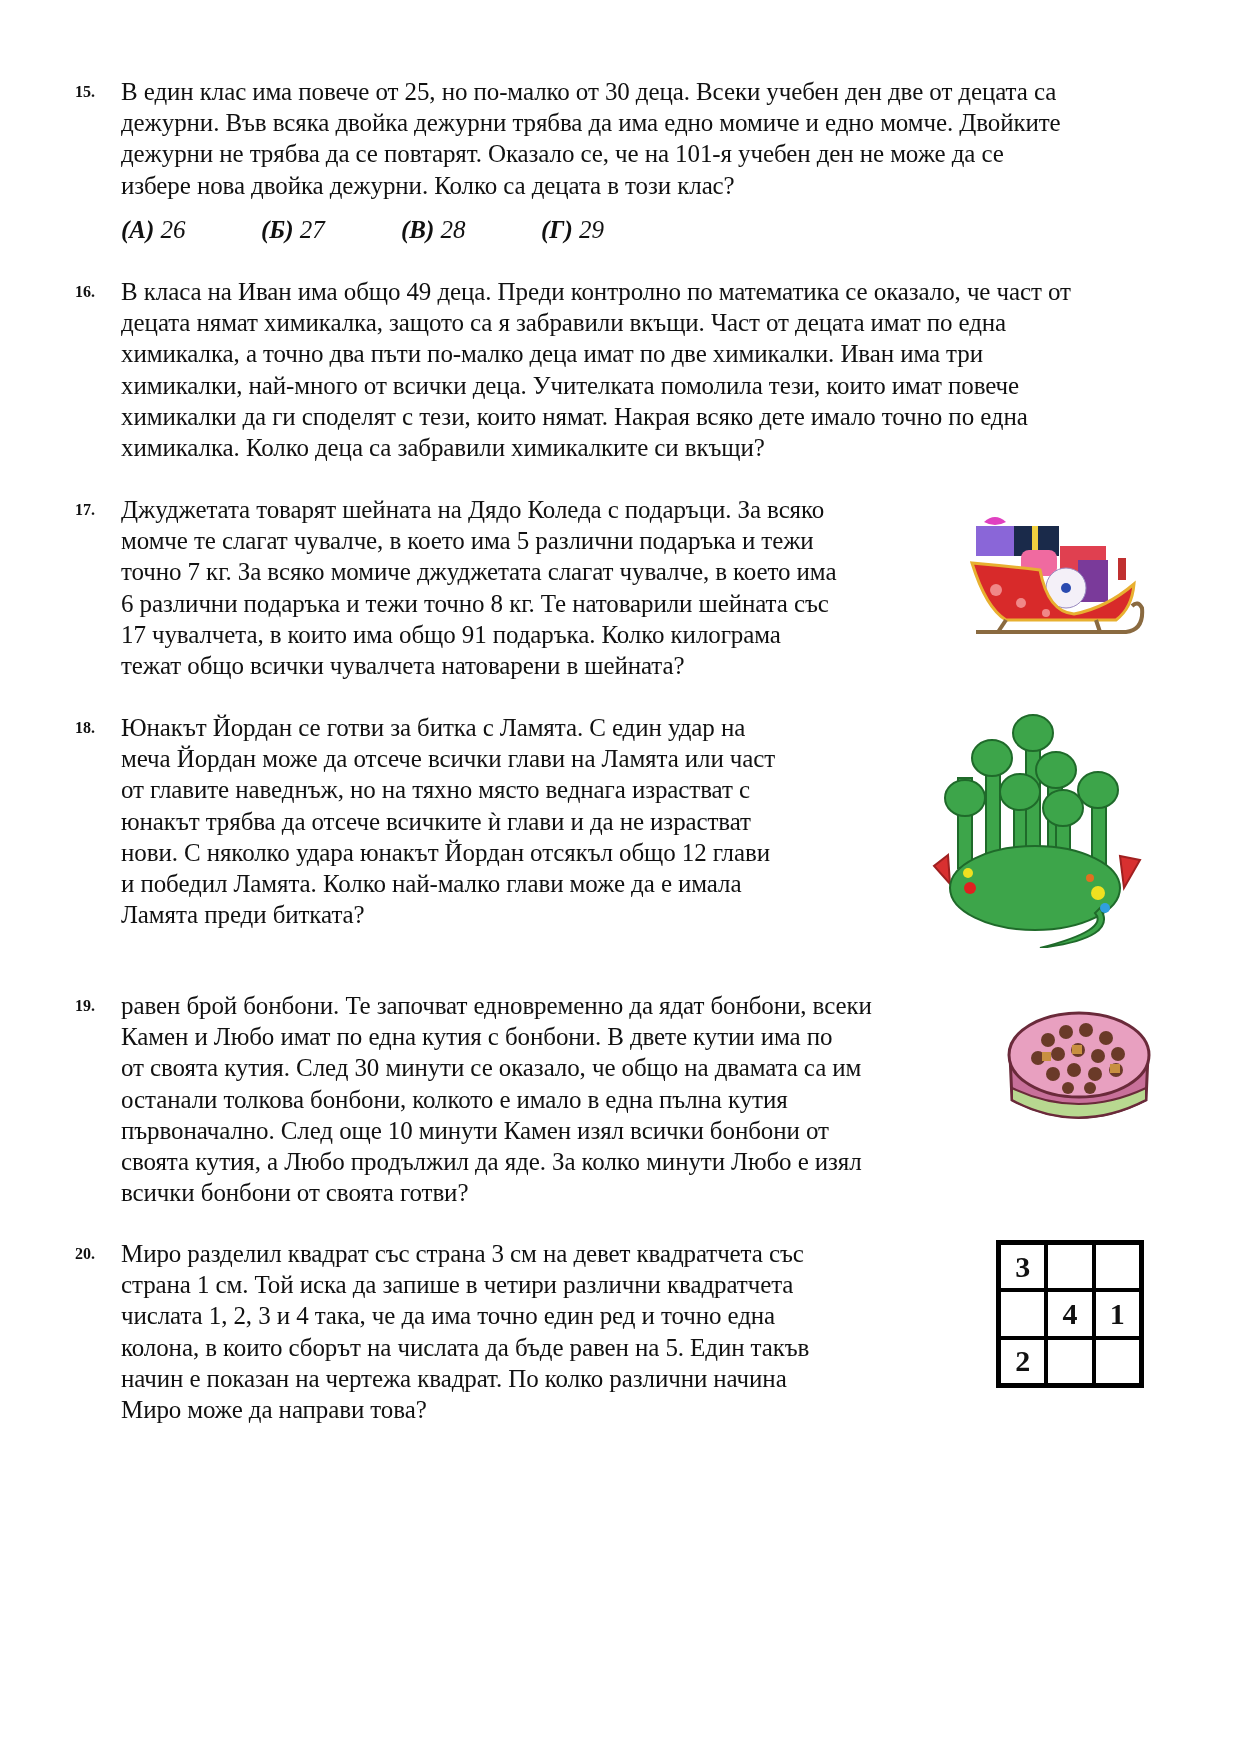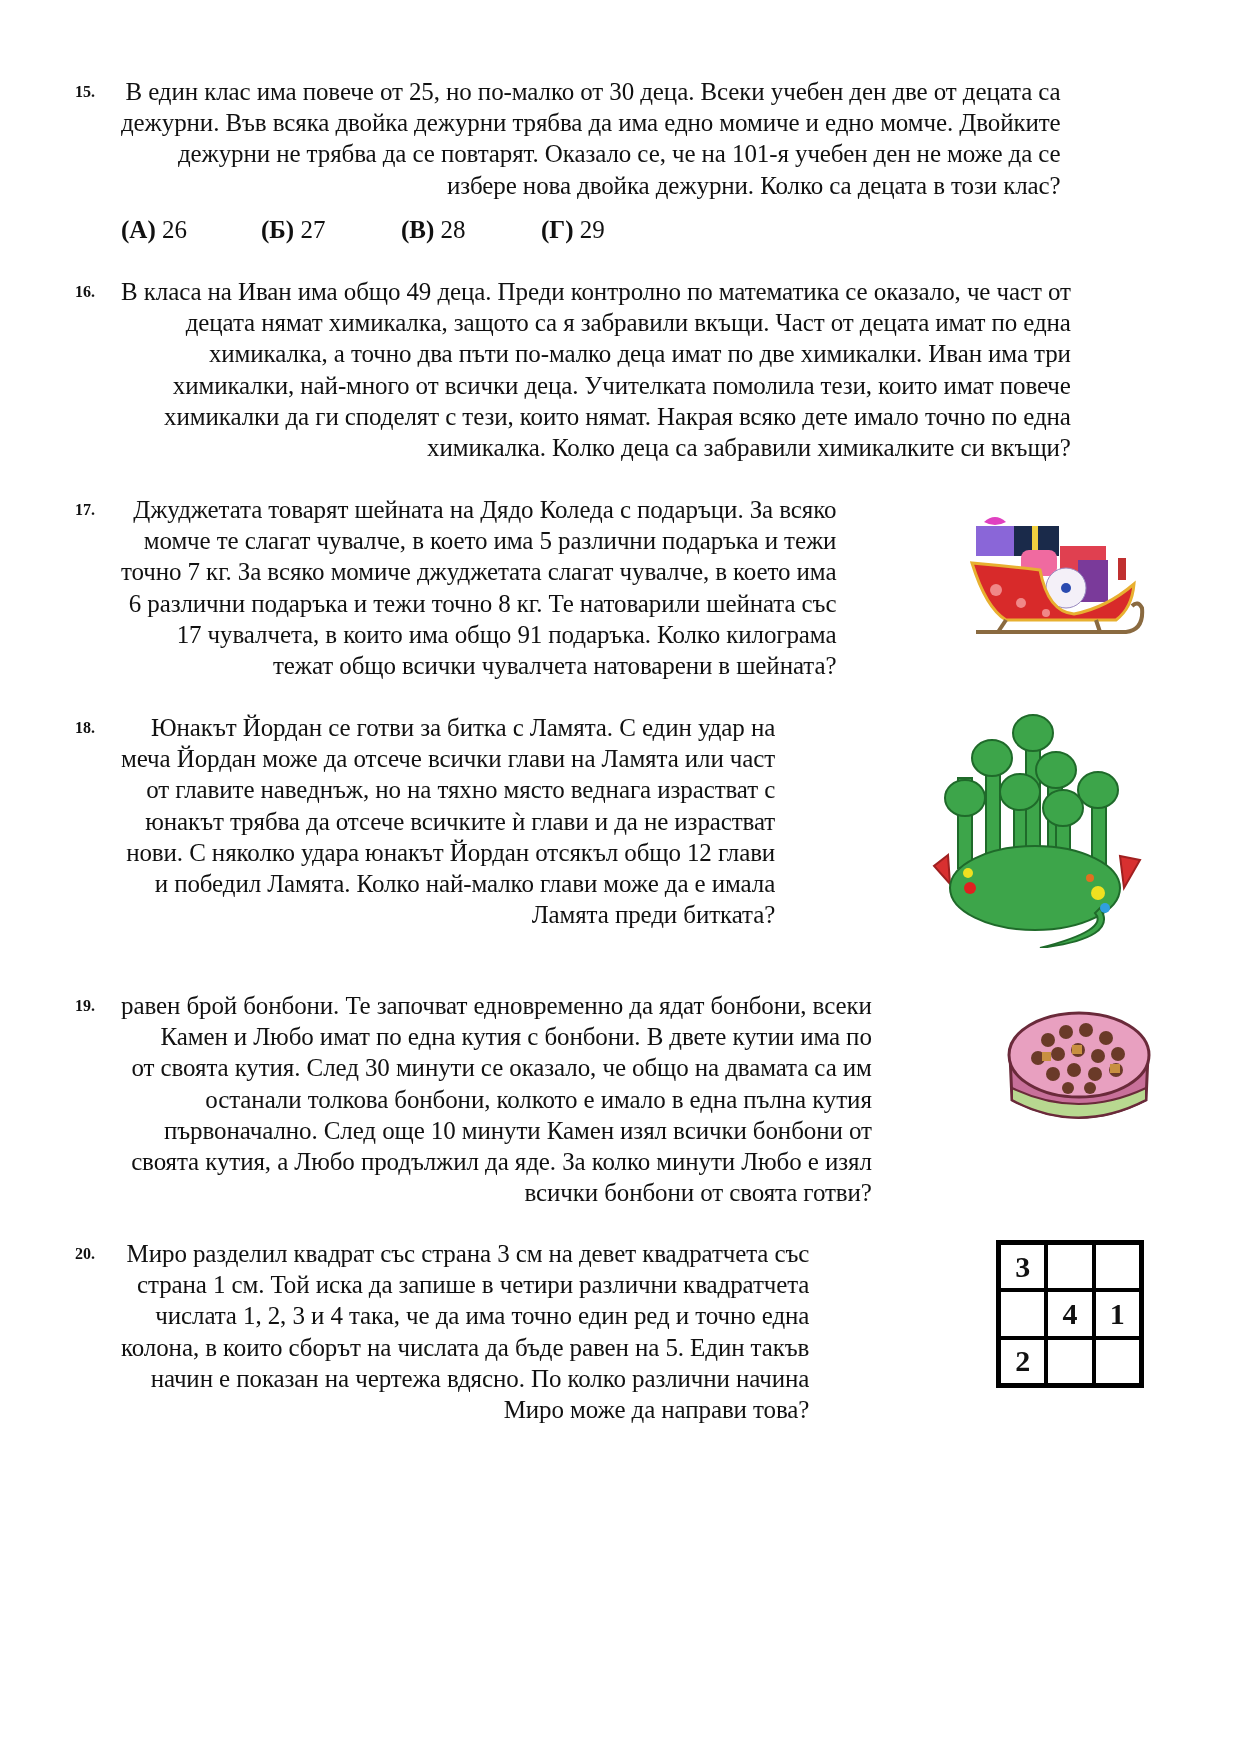--- a/index.html
+++ b/index.html
@@ -1,22 +1,22 @@
 <!DOCTYPE html>
 <html><head>
 <meta charset="utf-8">
 <style>
   html, body { margin: 0; padding: 0; background: #ffffff; }
   body { width: 1240px; height: 1754px; position: relative; overflow: hidden;
          font-family: "Liberation Serif", "DejaVu Serif", serif; color: #111; }
   .problem { position: absolute; left: 75px; }
   .num { position: absolute; left: 0; top: 0; font-weight: bold; font-size: 16px; line-height: 31px; }
   .lines { position: absolute; left: 46px; top: 0; }
-  .line { font-size: 25px; line-height: 31.2px; white-space: nowrap; letter-spacing: -0.1px; text-align: right; }
-  .answers { position: absolute; left: 46px; font-size: 25px; line-height: 31px; white-space: nowrap; }
+  .line { font-size: 25px; line-height: 31.2px; white-space: nowrap; letter-spacing: -0.1px; }
+  .answers { position: absolute; left: 46px; font-size: 25px; line-height: 31px; white-space: nowrap; font-style: italic; }
   .answer { display: inline-block; width: 140px; }
   .answer b { font-weight: bold; }
   .pic { position: absolute; }
   .grid { position: absolute; left: 996px; top: 1240px; width: 148px; height: 148px;
           border: 3px solid #000; box-sizing: border-box; display: grid;
           grid-template-columns: repeat(3, 1fr); grid-template-rows: repeat(3, 1fr); }
   .cell { border: 2px solid #000; box-sizing: border-box; display: flex; align-items: center;
           justify-content: center; font-weight: bold; font-size: 30px; }
 </style>
 </head>
@@ -161,21 +161,21 @@
   </g>
 </svg>
 
 <div class="problem" style="top:1238px;">
   <div class="num">20.</div>
   <div class="lines">
     <div class="line">Миро разделил квадрат със страна 3 см на девет квадратчета със</div>
     <div class="line">страна 1 см. Той иска да запише в четири различни квадратчета</div>
     <div class="line">числата 1, 2, 3 и 4 така, че да има точно един ред и точно една</div>
     <div class="line">колона, в които сборът на числата да бъде равен на 5. Един такъв</div>
-    <div class="line">начин е показан на чертежа вдясно. По колко различни начина</div>
+    <div class="line">начин е показан на чертежа квадрат. По колко различни начина</div>
     <div class="line">Миро може да направи това?</div>
   </div>
 </div>
 
 <div class="grid">
   <div class="cell">3</div>
   <div class="cell"></div>
   <div class="cell"></div>
   <div class="cell"></div>
   <div class="cell">4</div>

